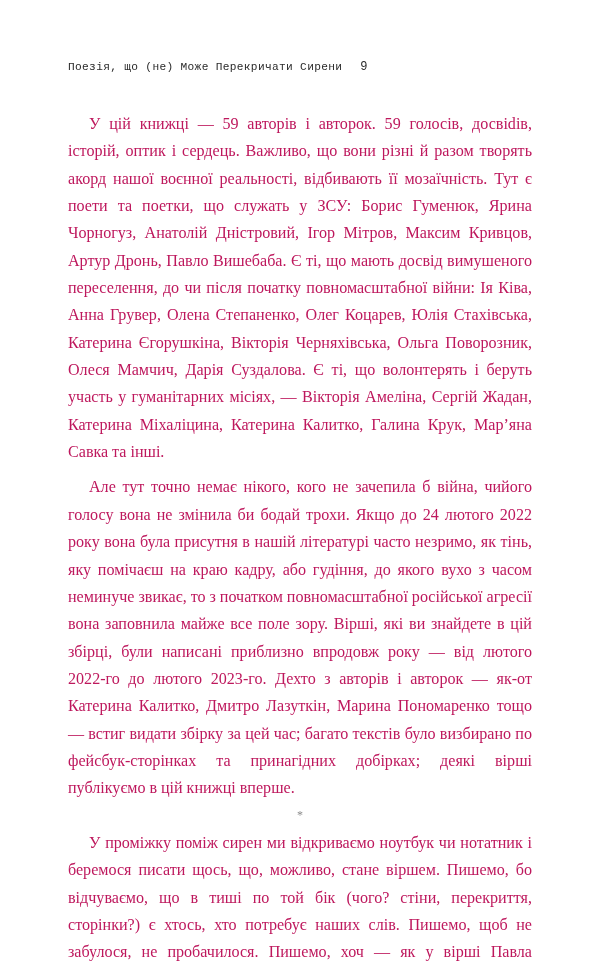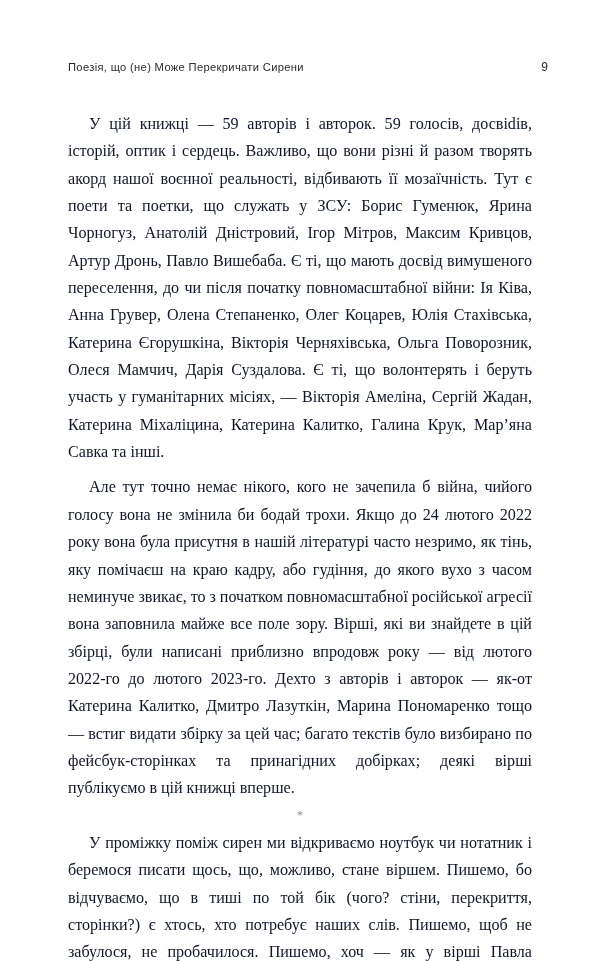--- a/index.html
+++ b/index.html
@@ -22,26 +22,26 @@
     height: 961px;
     box-sizing: border-box;
     background: #ffffff;
   }
 
   
   .running-head {
     position: absolute;
     top: 60px;
     left: 68px;
-    right: 52px;
+    right: 68px;
     height: 20px;
     display: flex;
-    justify-content: space-between;
+    justify-content: flex-start;
     align-items: baseline;
-    font-family: Liberation Sans, sans-serif;
+    font-family: Liberation Mono, monospace;
     font-size: 11.2px;
     letter-spacing: 0.32px;
     color: #2b2b2b;
     white-space: nowrap;
   }
   .running-head-title {
     display: inline-block;
   }
   .running-head-folio {
     display: inline-block;
@@ -59,21 +59,21 @@
     width: 464px;
   }
 
   p.para {
     margin: 0;
     text-align: justify;
     text-justify: inter-word;
     font-size: 16.1px;
     line-height: 27.35px;
     text-indent: 21px;
-    color: #0f172a;
+    color: #be185d;
     -webkit-hyphens: manual;
     hyphens: manual;
     word-spacing: -0.1px;
   }
   p.para + p.para {
     margin-top: 8px;
   }
 
   
   .separator {

